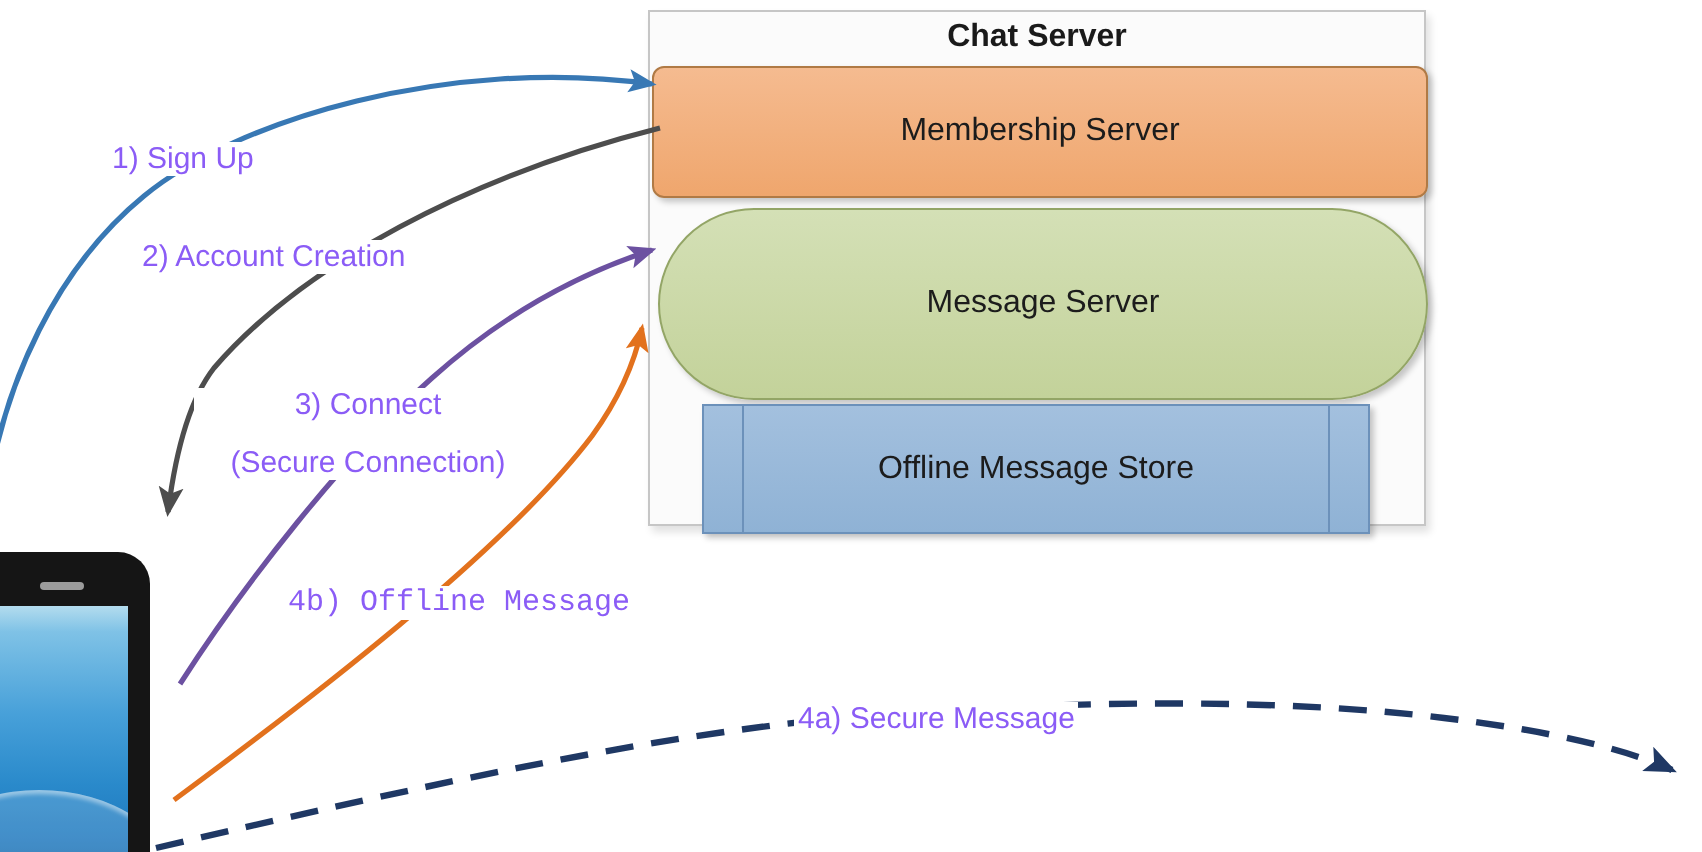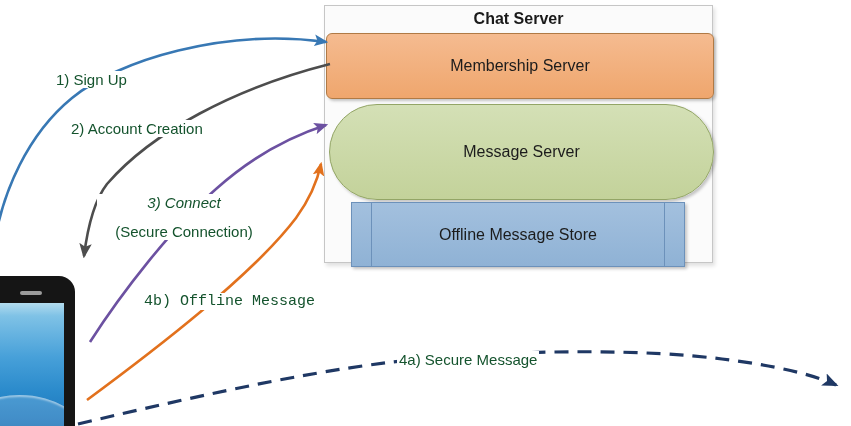--- a/index.html
+++ b/index.html
@@ -46,21 +46,21 @@
     border-left:1.4px solid #6C91BA;
   }
   .offline-bar.left  { left:19px; }
   .offline-bar.right { right:19px; }
 
   
   .arrows { position:absolute; left:0; top:0; z-index:3; pointer-events:none; }
 
   
   .flow-label {
-    position:absolute; z-index:4; background:#ffffff; color:#14532d;
+    position:absolute; z-index:4; background:#ffffff; color:#8b5cf6;
     font-size:15px; line-height:17px; white-space:nowrap; padding:0 2px;
   }
   .flow-label.center { text-align:center; white-space:normal; }
 
   
   .phone {
     position:absolute; left:-32px; top:276px; width:107px; height:160px;
     background:#151515; border-radius:16px 16px 0 0; z-index:5;
   }
   .phone .speaker {
@@ -127,21 +127,21 @@
     <path d="M 87 400 C 152 352 252 276 296 218 C 312 196 318 178 321 164" fill="none" stroke="#E2711D" stroke-width="2.6" marker-end="url(#head-orange)"></path>
 
     <path d="M 78 424 C 210 393 332 366 432 358 C 532 350 642 349 722 359 C 772 365 812 374 836 385" fill="none" stroke="#1F3864" stroke-width="3.2" stroke-dasharray="14 9" marker-end="url(#head-navy)"></path>
   </svg>
 
   <div class="flow-label" style="left:54px; top:71px;">1) Sign Up</div>
 
   <div class="flow-label" style="left:69px; top:120px;">2) Account Creation</div>
 
   <div class="flow-label center" style="left:97px; top:194px; width:170px;">
-    <span style="display:block;font-style:italic;">3) Connect</span>
+    <span style="display:block;">3) Connect</span>
     <span style="display:block;margin-top:12px;">(Secure Connection)</span>
   </div>
 
   <div class="flow-label" style="left:142px; top:293px;font-family:Liberation Mono, monospace;">4b) Offline Message</div>
 
   <div class="flow-label" style="left:397px; top:351px;">4a) Secure Message</div>
 
   <div class="phone">
     <div class="speaker"></div>
     <div class="screen">

